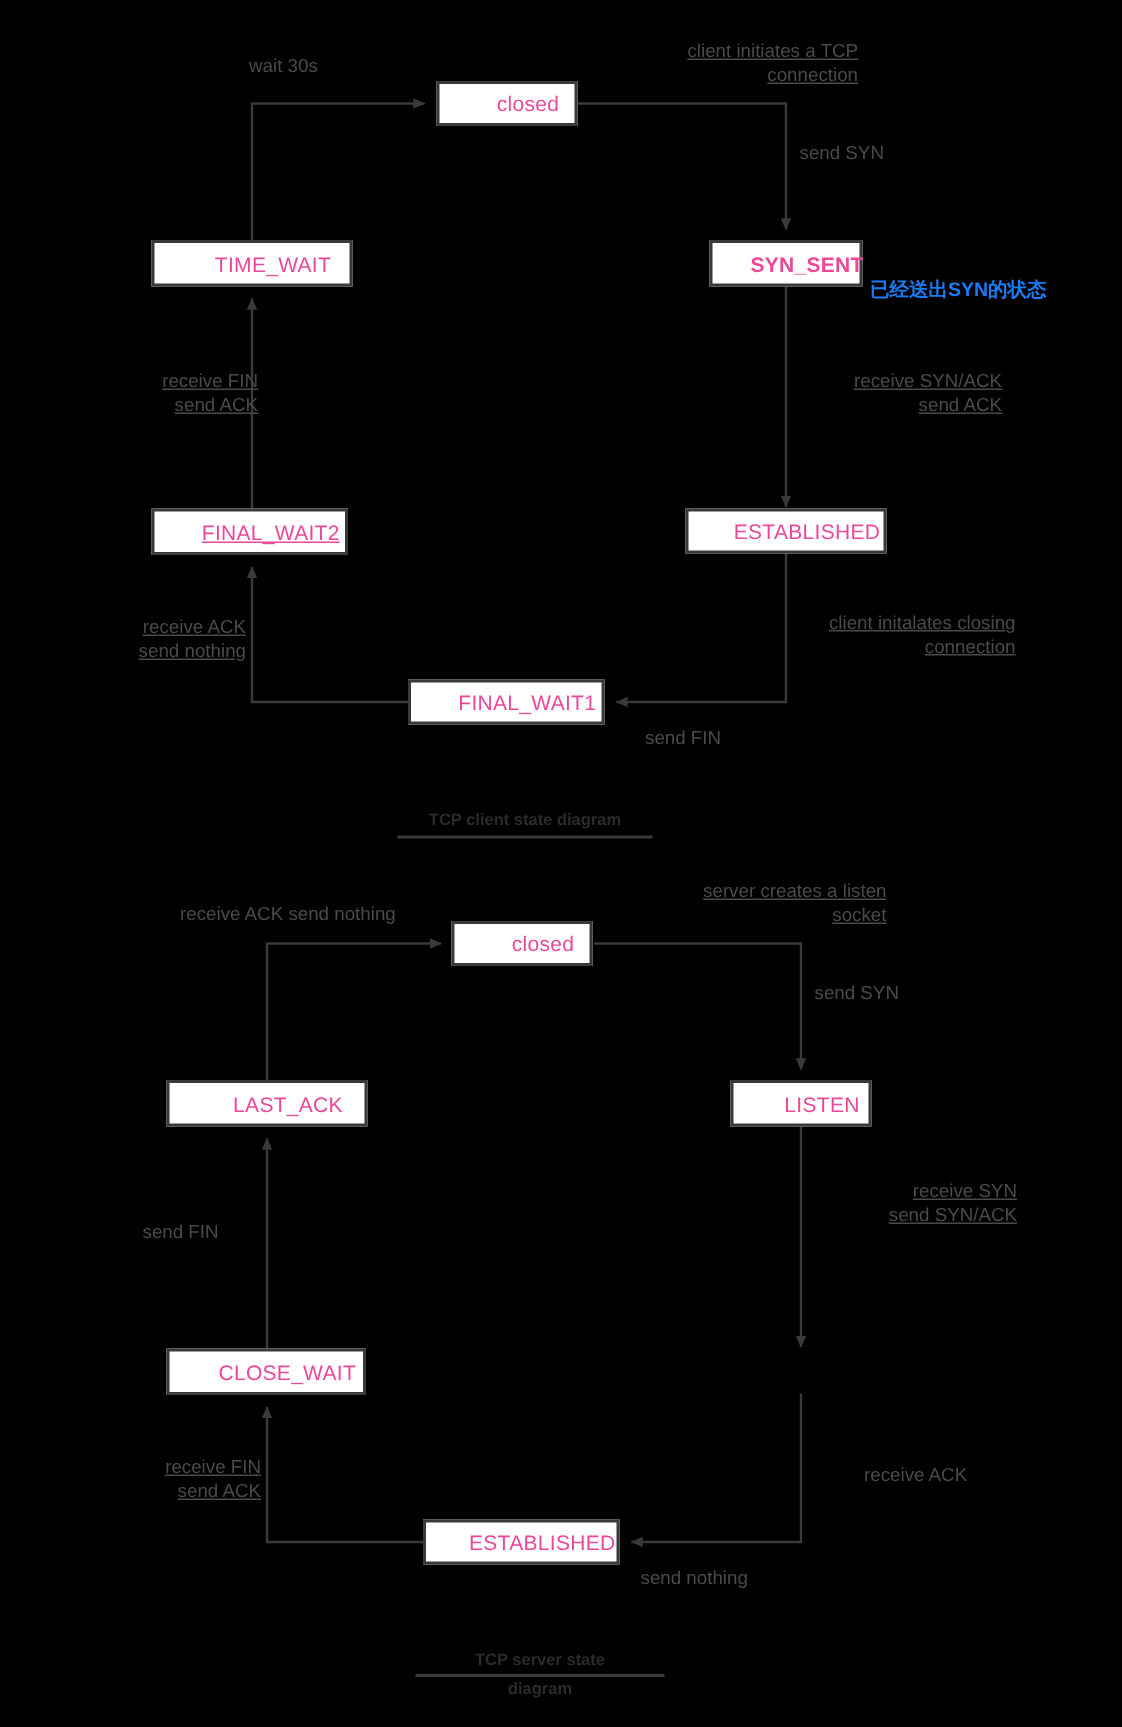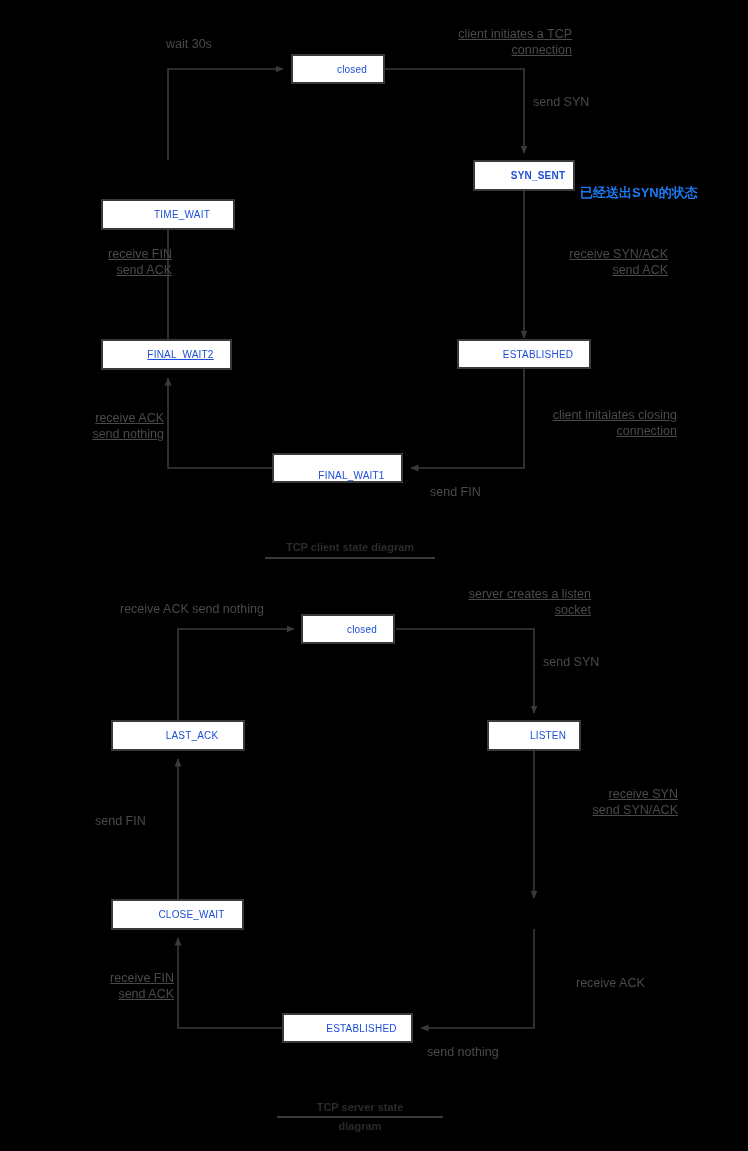--- a/index.html
+++ b/index.html
@@ -25,22 +25,22 @@
     left: 0; top: 0;
     width: 748px;
     height: 1151px;
     pointer-events: none;
   }
   .node {
     position: absolute;
     background: #ffffff;
     border: 2px solid #3a3a3a;
     box-sizing: border-box;
-    color: #1d4ed8;
-    font-size: 10px;
+    color: #ec4899;
+    font-size: 14px;
     font-family: "Liberation Sans", sans-serif;
     display: flex;
     align-items: center;
     justify-content: center;
     letter-spacing: 0.2px;
     white-space: nowrap;
     padding-left: 28px;
   }
   .edge-label {
     position: absolute;
@@ -147,29 +147,29 @@
   </div>
 
   <div class="node" style="left:473px; top:160px; width:102px; height:31px;font-weight:bold;">
     <span>SYN_SENT</span>
   </div>
 
   <div class="node" style="left:457px; top:339px; width:134px; height:30px;">
     <span>ESTABLISHED</span>
   </div>
 
-  <div class="node" style="left:272px; top:453px; width:131px; height:30px;align-items:flex-end;">
+  <div class="node" style="left:272px; top:453px; width:131px; height:30px;">
     <span>FINAL_WAIT1</span>
   </div>
 
   <div class="node" style="left:101px; top:339px; width:131px; height:31px;text-decoration:underline;">
     <span>FINAL_WAIT2</span>
   </div>
 
-  <div class="node" style="left:101px; top:160px; width:134px; height:31px;margin-top:39px;">
+  <div class="node" style="left:101px; top:160px; width:134px; height:31px;">
     <span>TIME_WAIT</span>
   </div>
 
   <div class="edge-label left" style="left:166px; top:36px; width:120px;">wait 30s</div>
 
   <div class="edge-label center" style="left:382px; top:26px; width:190px;">client initiates a TCP
 connection</div>
 
   <div class="edge-label left" style="left:533px; top:94px; width:120px;">send SYN</div>
 

